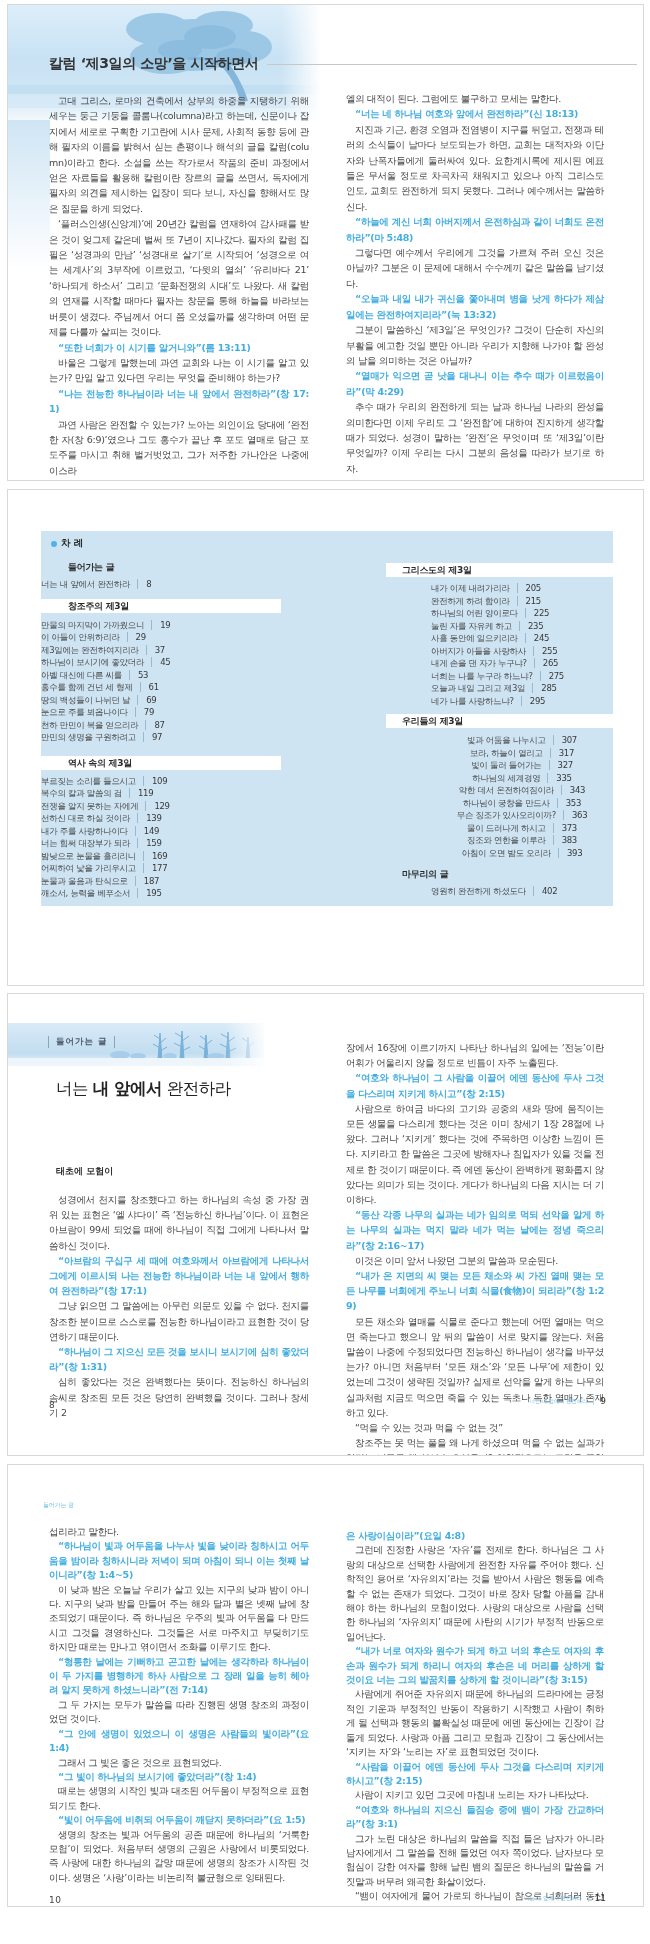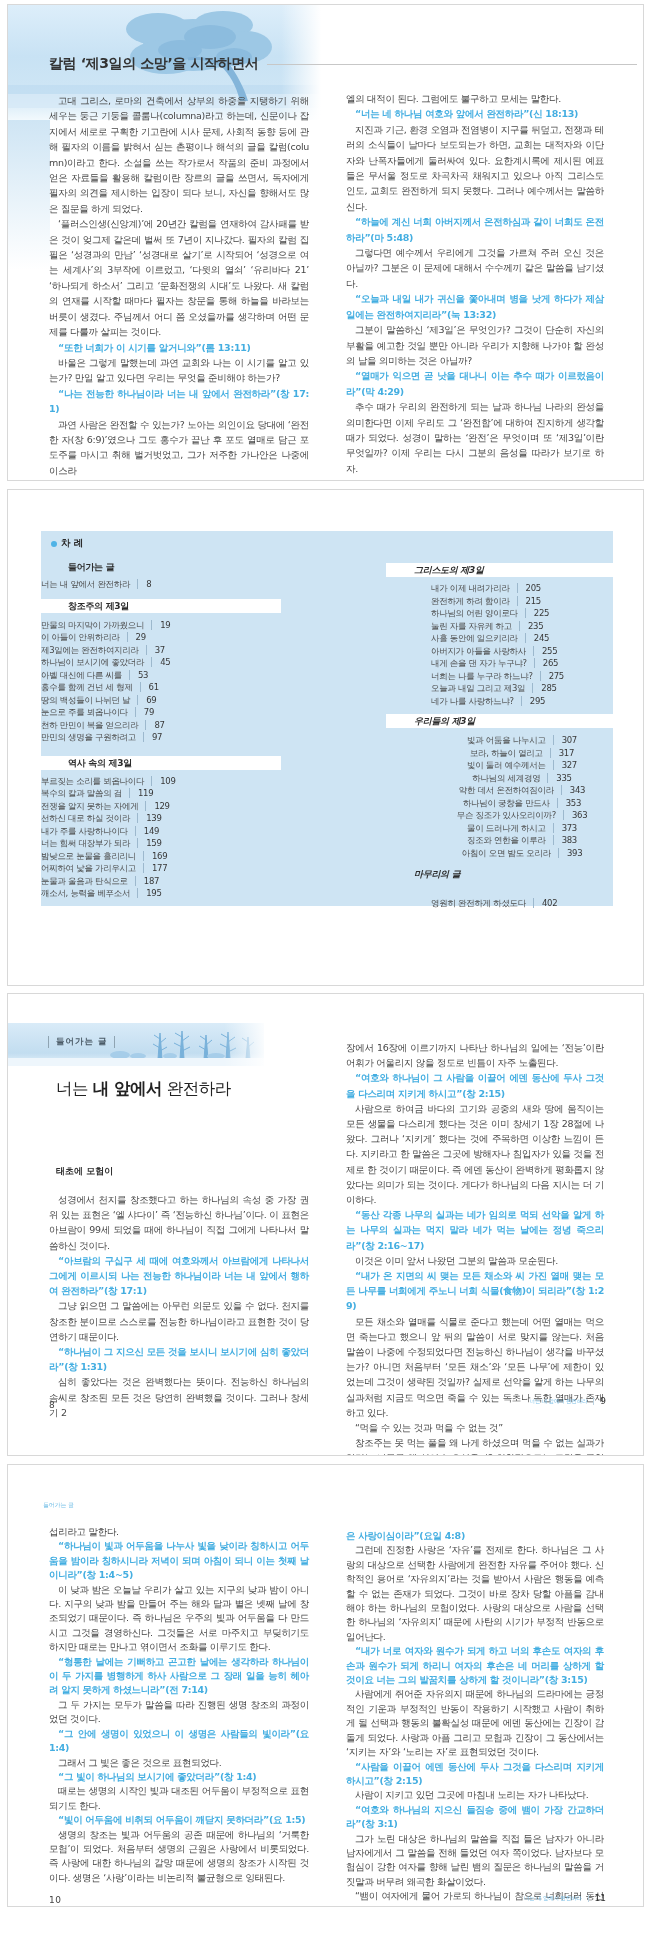--- a/index.html
+++ b/index.html
@@ -57,21 +57,21 @@
   }
   .toc-header .dot { width:6px; height:6px; border-radius:50%; background:#4fb3e6; display:inline-block; }
   .toc-col { position:absolute; }
   #toc-left  { left:0;     top:30px; width:240px; }
   #toc-right { left:345px; top:32px; width:227px; }
   .toc-h {
     font-size:9px; font-weight:bold; color:#2b2b2b;
     line-height:13px; letter-spacing:-0.3px;
   }
   #toc-left  .toc-h { padding-left:27px; }
-  #toc-right .toc-h { padding-left:28px;font-style:italic; }
+  #toc-right .toc-h { padding-left:16px; }
   .toc-h.band { background:#ffffff; line-height:14px; height:14px; }
   .toc-items { }
   .toc-item {
     font-size:8.5px; line-height:12.5px; color:#4a4a4a;
     letter-spacing:-0.3px; white-space:nowrap;
   }
   #toc-left  .toc-item { }
   #toc-right .toc-item { padding-left:45px; }
   .toc-item .pg {
     margin-left:7px; padding-left:8px;
@@ -80,21 +80,21 @@
   
   #toc-left  .sec1 .toc-items { margin-top:4px; }
   #toc-left  .sec2 { margin-top:8px; }
   #toc-left  .sec2 .toc-items { margin-top:6px; }
   #toc-left  .sec3 { margin-top:12px; }
   #toc-left  .sec3 .toc-items { margin-top:5px; }
   #toc-right .sec1 .toc-items { margin-top:5px; }
   #toc-right .sec2 { margin-top:7px; }
   #toc-right .sec2 .toc-items { margin-top:6px;text-align:center; }
   #toc-right .sec3 { margin-top:9px; }
-  #toc-right .sec3 .toc-items { margin-top:16px; }
+  #toc-right .sec3 .toc-items { margin-top:4px; }
 
   
   .banner {
     position:absolute; left:0; top:29px; width:256px; height:43px;
   }
   .banner svg { position:absolute; inset:0; width:100%; height:100%; display:block; }
   .banner .blabel {
     position:absolute; left:40px; top:13px; z-index:2;
     font-size:8.5px; font-weight:bold; color:#4a5a66;
     padding:0 7px; border-left:1px solid #8fa4b2; border-right:1px solid #8fa4b2;
@@ -273,21 +273,21 @@
             <div class="toc-item">
               <span class="ti">만민의 생명을 구원하려고</span><span class="pg">97</span>
             </div>
           </div>
       </section>
       <section class="sec3">
         <h3 class="toc-h band">역사 속의 제3일</h3>
         <div class="toc-items">
 
             <div class="toc-item">
-              <span class="ti">부르짖는 소리를 뵈옵나이다</span><span class="pg">109</span>
+              <span class="ti">부르짖는 소리를 들으시고</span><span class="pg">109</span>
             </div>
 
             <div class="toc-item">
               <span class="ti">복수의 칼과 말씀의 검</span><span class="pg">119</span>
             </div>
 
             <div class="toc-item">
               <span class="ti">전쟁을 알지 못하는 자에게</span><span class="pg">129</span>
             </div>
 
@@ -374,21 +374,21 @@
 
             <div class="toc-item">
               <span class="ti">빛과 어둠을 나누시고</span><span class="pg">307</span>
             </div>
 
             <div class="toc-item">
               <span class="ti">보라, 하늘이 열리고</span><span class="pg">317</span>
             </div>
 
             <div class="toc-item">
-              <span class="ti">빛이 둘러 예수께서는</span><span class="pg">327</span>
+              <span class="ti">빛이 둘러 들어가는</span><span class="pg">327</span>
             </div>
 
             <div class="toc-item">
               <span class="ti">하나님의 세계경영</span><span class="pg">335</span>
             </div>
 
             <div class="toc-item">
               <span class="ti">약한 데서 온전하여짐이라</span><span class="pg">343</span>
             </div>
 

